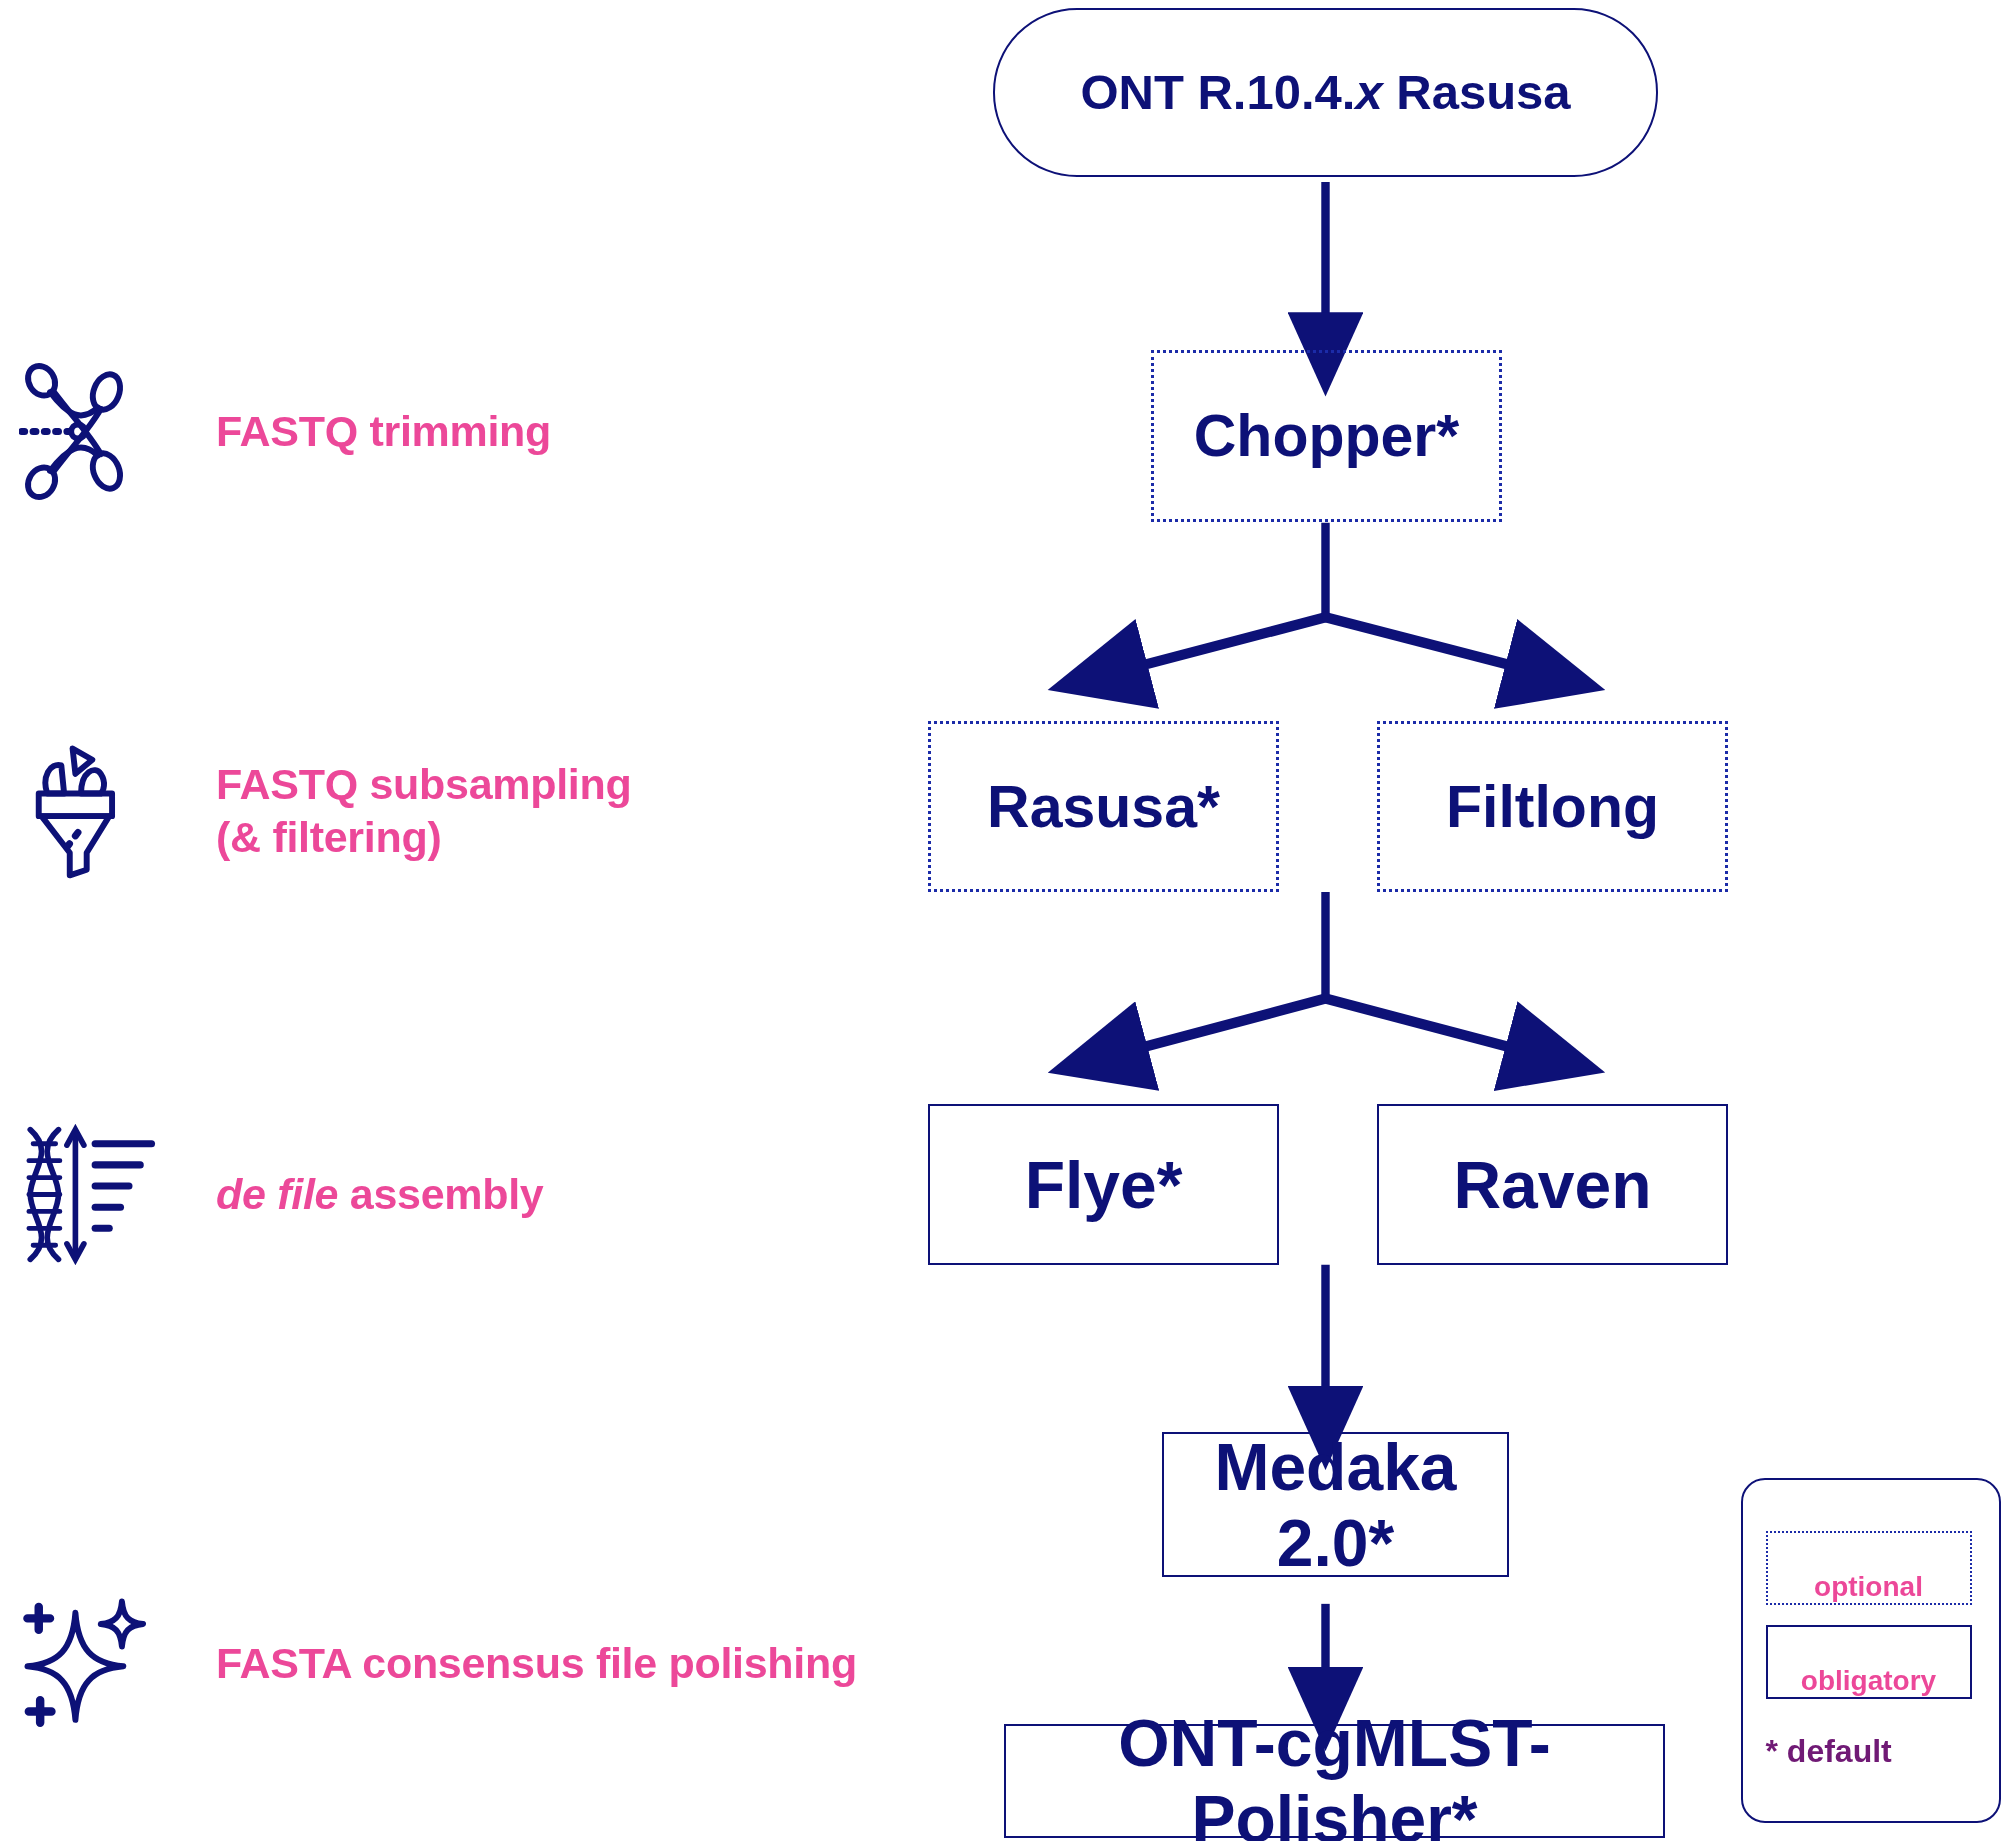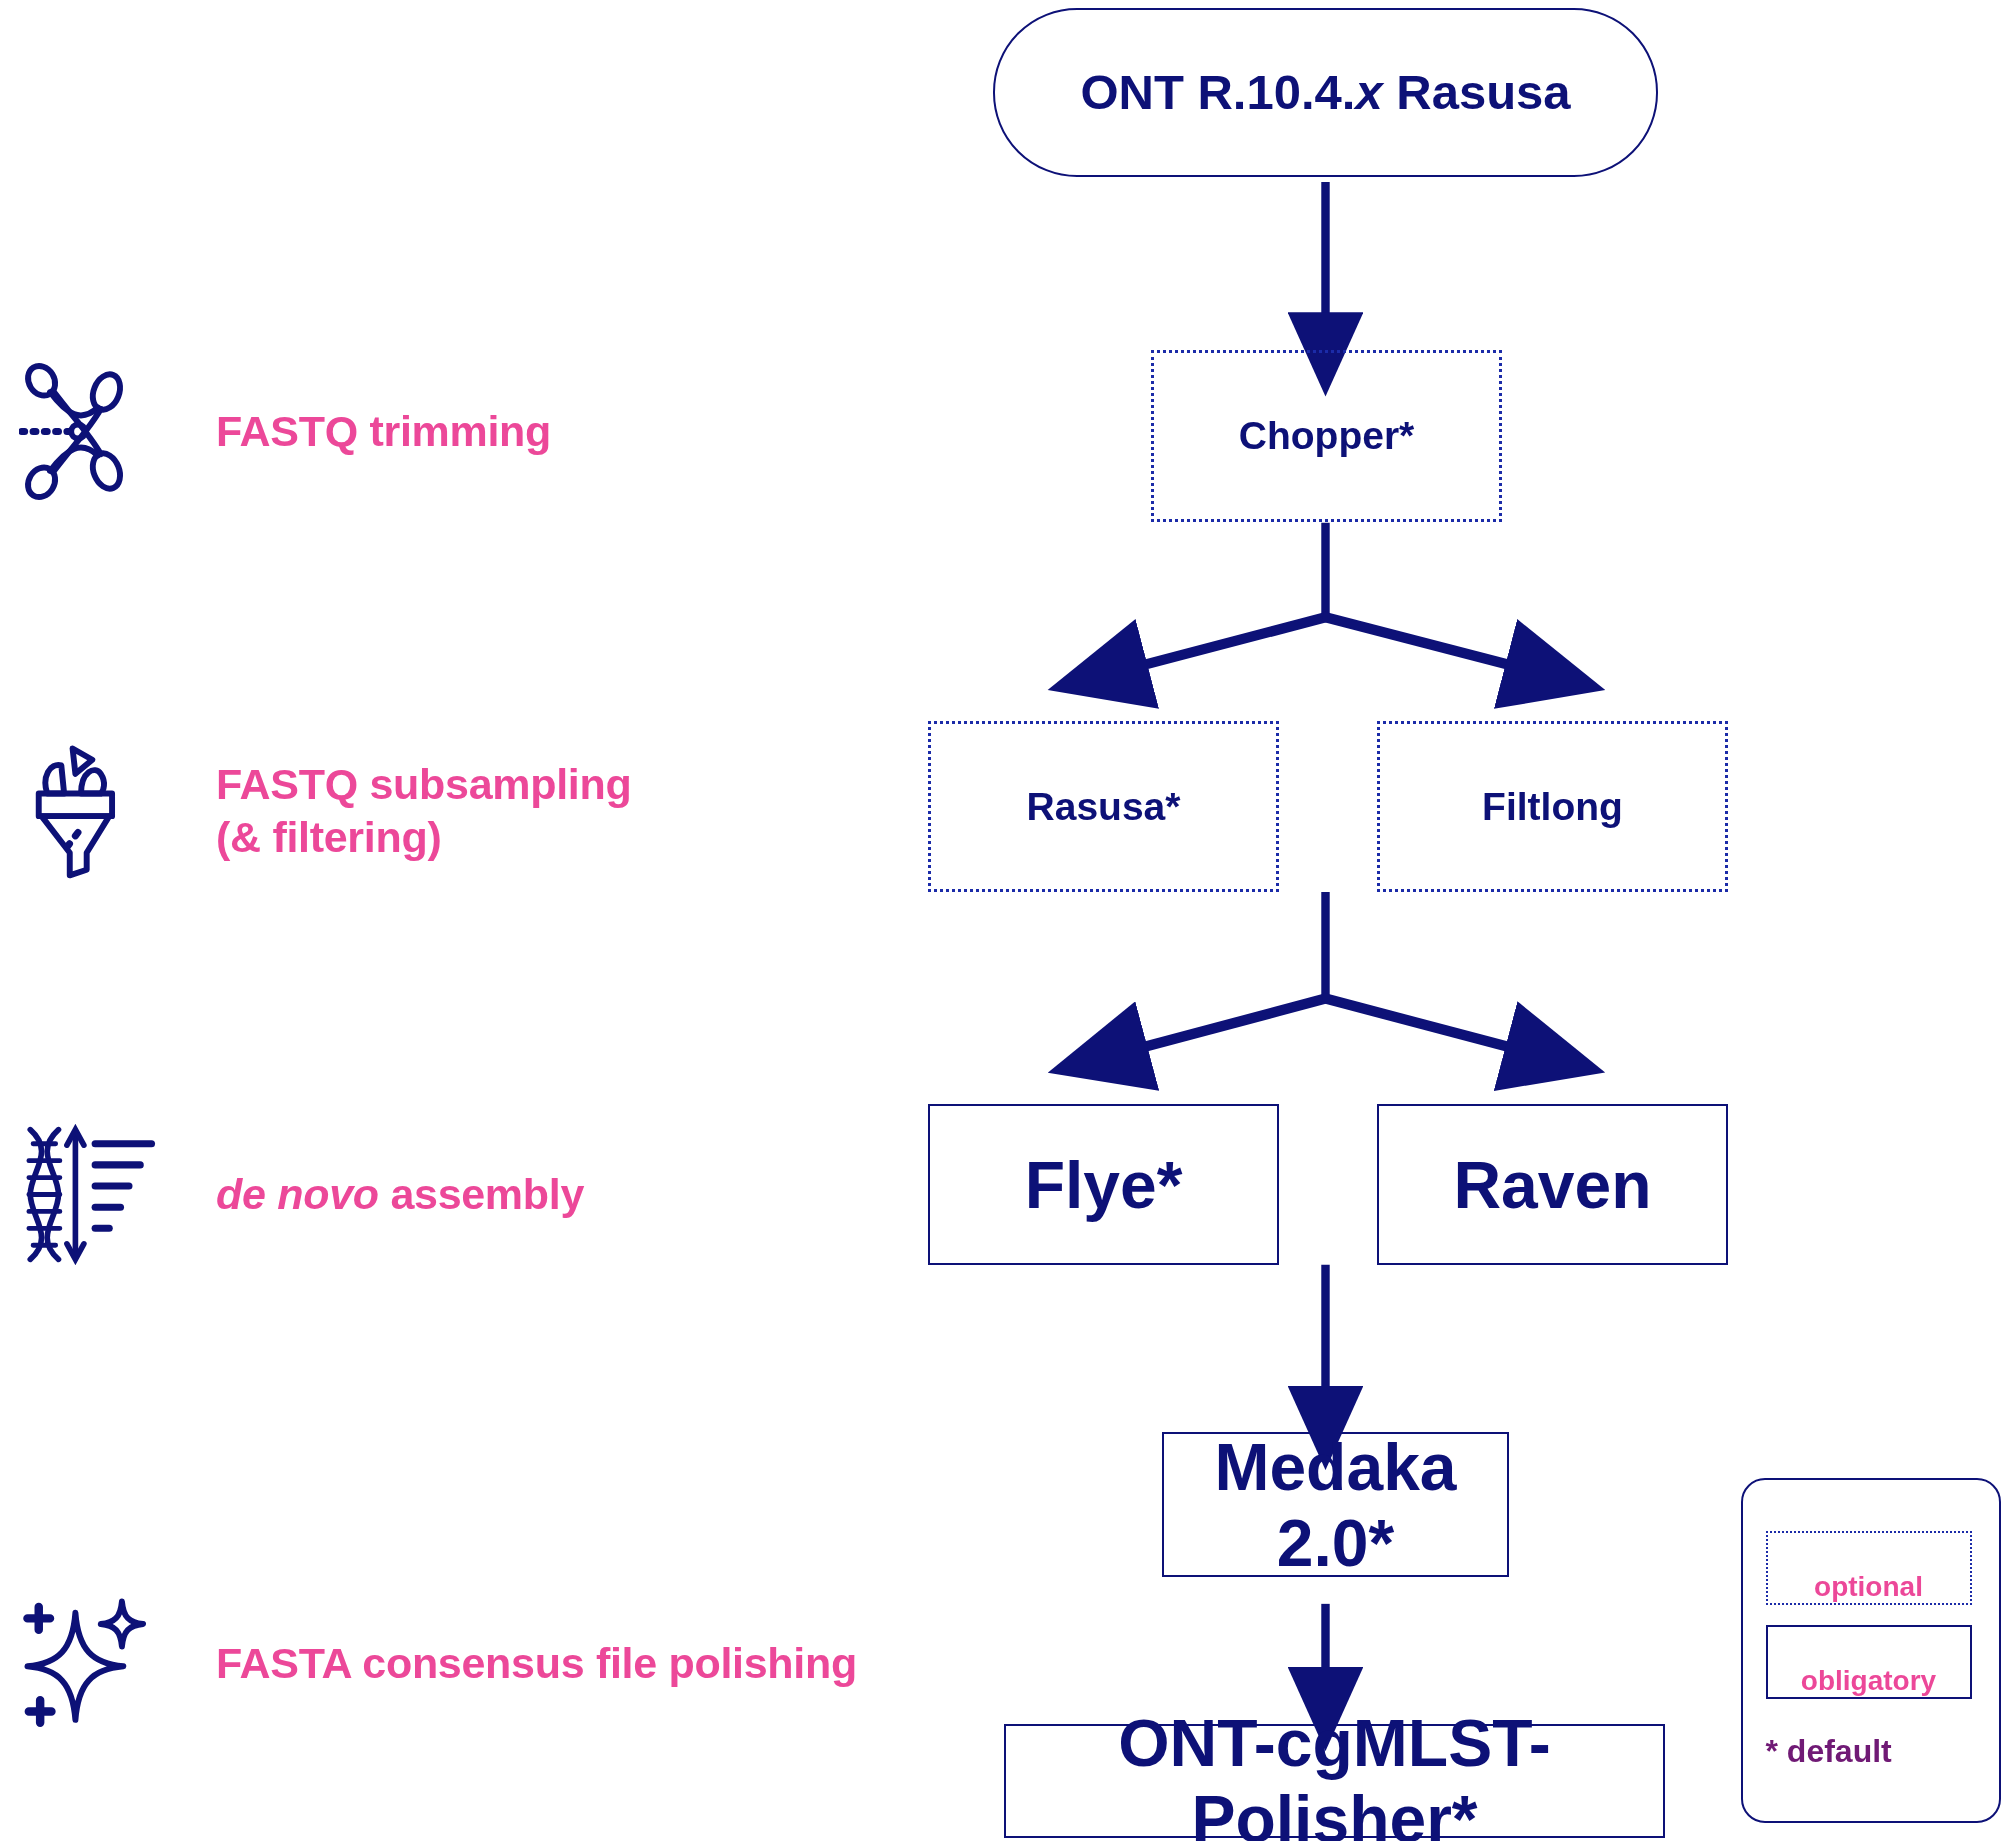--- a/index.html
+++ b/index.html
@@ -63,21 +63,21 @@
     border: 2.8px solid #0d1177;
     border-radius: 84px;
     font-size: 49px;
   }
   .node.obligatory {
     border: 2.8px solid #0d1177;
     font-size: 66px;
   }
   .node.optional {
     border: 3.7px dotted #1b2ba8;
-    font-size: 39px;
+    font-size: 59px;
     text-align: right;
   }
   .node .ital { font-style: italic; }
 
   
   #legend {
     position: absolute;
     left: 1741px;
     top: 1478px;
     width: 260px;
@@ -190,21 +190,21 @@
         <path d="M40 8 L40 92" stroke-width="4"></path>
         <path d="M34 15 L40 4 L46 15" stroke-width="4"></path>
         <path d="M34 85 L40 96 L46 85" stroke-width="4"></path>
         <path d="M54 14 L94 14" stroke-width="5"></path>
         <path d="M54 29 L86 29" stroke-width="5"></path>
         <path d="M54 44 L78 44" stroke-width="5"></path>
         <path d="M54 59 L72 59" stroke-width="5"></path>
         <path d="M54 74 L64 74" stroke-width="5"></path>
       </g>
     </svg>
-    <div class="stage-label"><span class="ital">de novo</span> <span>assembly</span></div>
+    <div class="stage-label"><span class="ital">de file</span> <span>assembly</span></div>
   </div>
 
   <div class="stage-row" style="left:19px; top:1593px;">
     <svg class="stage-icon" viewBox="0 0 100 100">
       <g fill="none" stroke="#0d1177" stroke-width="4.2" stroke-linecap="round" stroke-linejoin="round">
         <path d="M40 14 C42 40, 52 50, 74 52 C52 54, 42 64, 40 90 C38 64, 28 54, 6 52 C28 50, 38 40, 40 14 Z"></path>
         <path d="M73 6 C74 17, 78 21, 88 22 C78 23, 74 27, 73 38 C72 27, 68 23, 58 22 C68 21, 72 17, 73 6 Z"></path>
         <path d="M14 10 L14 26 M6 18 L22 18" stroke-width="6"></path>
         <path d="M15 76 L15 92 M7 84 L23 84" stroke-width="6"></path>
       </g>

